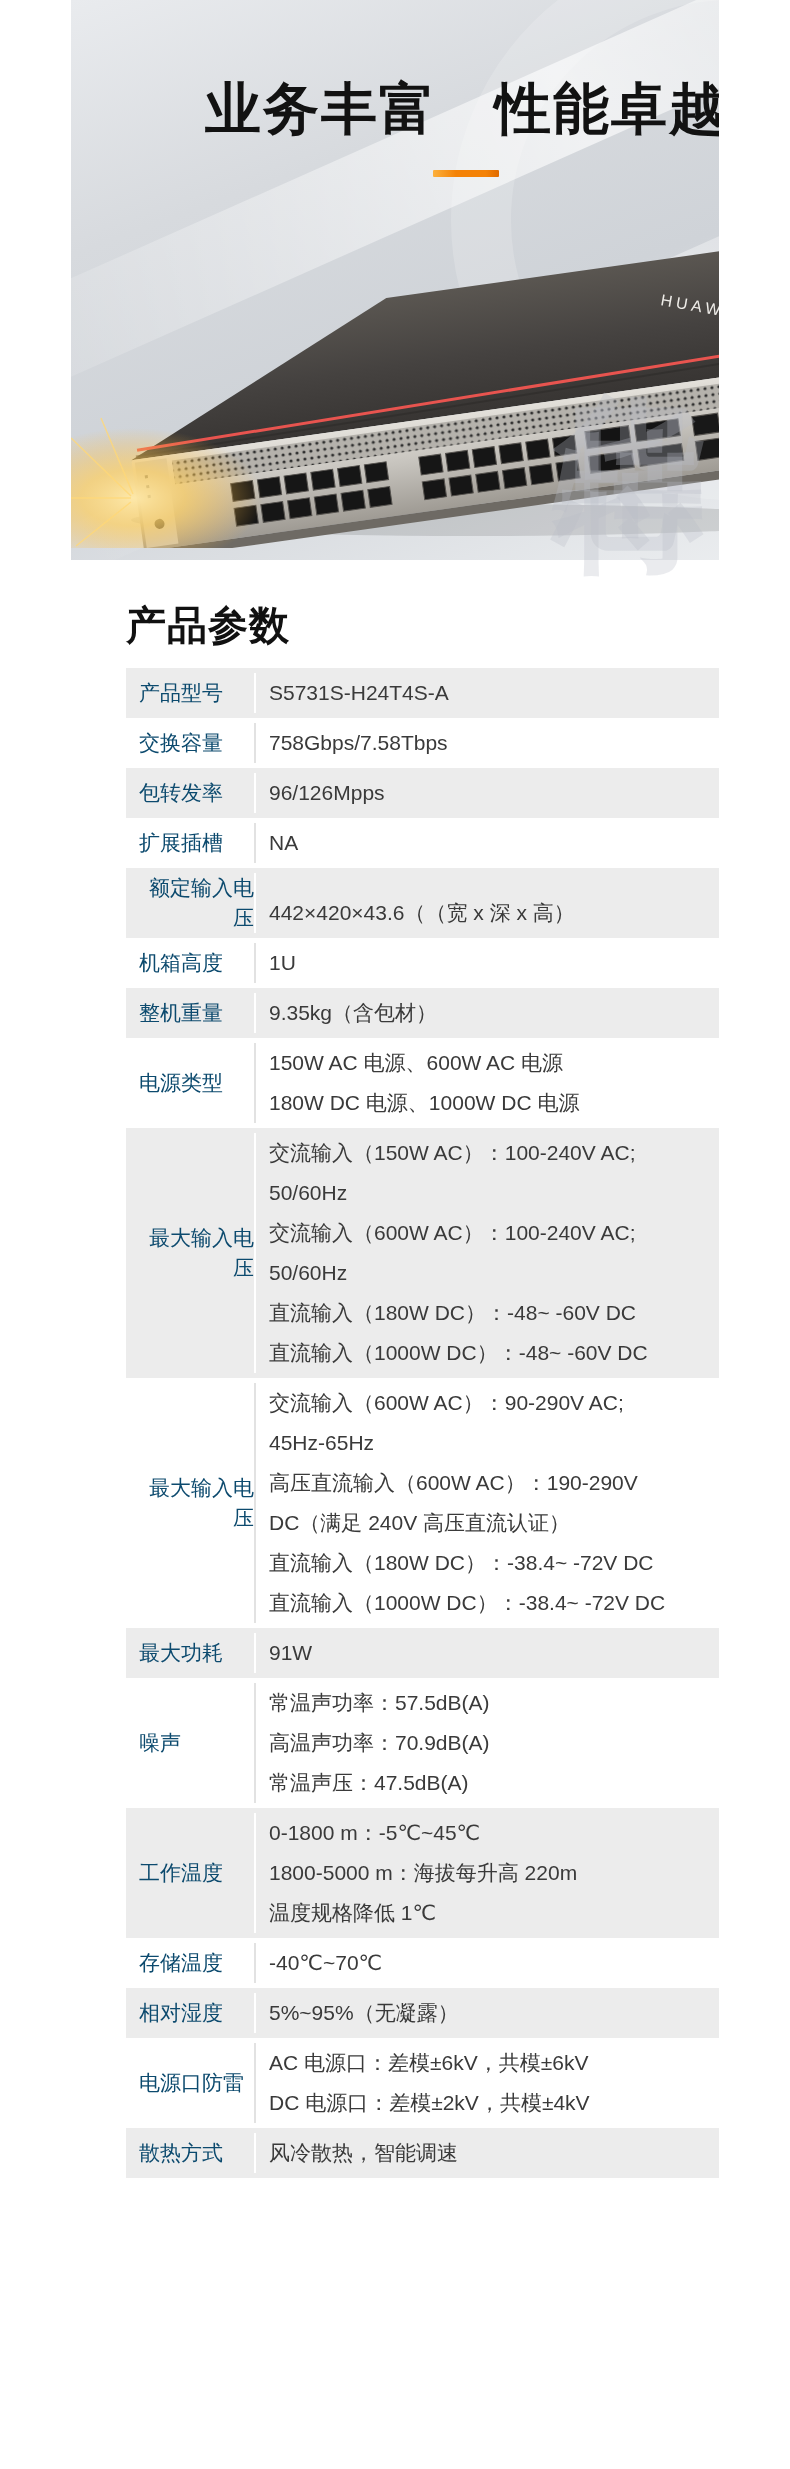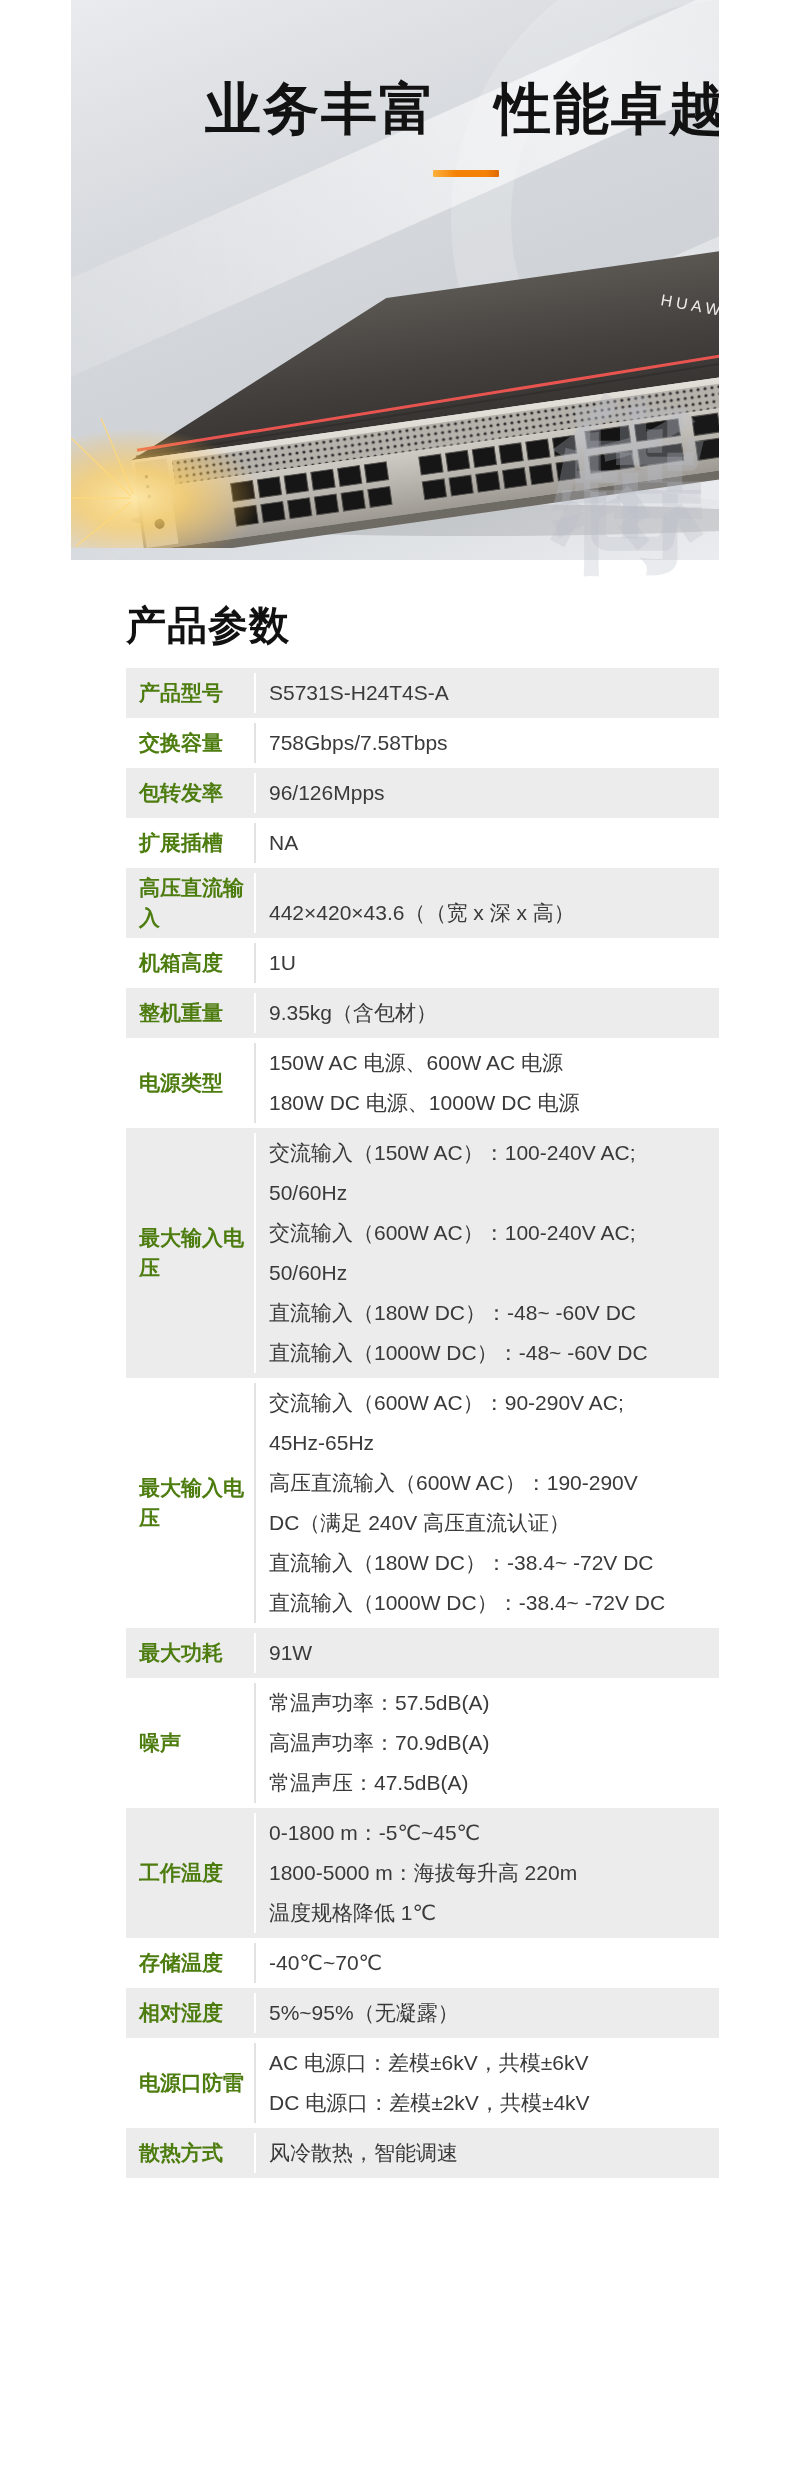--- a/index.html
+++ b/index.html
@@ -28,21 +28,21 @@
   .product-image { position:absolute; left:0; top:118px; width:790px; height:430px; }
 
   
   .spec-section { position:relative; padding:38px 55px 0 55px; }
   .section-heading { font-size:40px; font-weight:bold; color:#111111; letter-spacing:1px; margin-bottom:15px; }
 
   .spec-table { width:680px; }
   .spec-row { display:flex; align-items:stretch; padding:5px 0; background:#ffffff; }
   .spec-row:nth-child(odd) { background:#ececec; }
   .cell-label { width:130px; flex:0 0 130px; display:flex; align-items:center; padding-left:13px;
-                font-size:21px; font-weight:bold; color:#4d7c0f; border-right:2px solid #e2e2e2; line-height:30px; }
+                font-size:21px; font-weight:normal; color:#0c4a6e; border-right:2px solid #e2e2e2; line-height:30px;text-align:right; }
   .spec-row:nth-child(odd) .cell-label { border-right-color:#ffffff; }
   .cell-value { flex:1; padding-left:13px; display:flex; flex-direction:column; justify-content:flex-end; }
   .cell-value .line { font-size:21px; color:#3a3a3a; line-height:40px; white-space:nowrap; }
 </style>
 </head>
 <body>
 
 <div class="page">
 
   <div class="hero">
@@ -181,21 +181,21 @@
 
 
   <div class="spec-row">
     <div class="cell-label">扩展插槽</div>
     <div class="cell-value">
             <div class="line">NA</div>
           </div>
   </div>
 
   <div class="spec-row">
-    <div class="cell-label">高压直流输入</div>
+    <div class="cell-label">额定输入电压</div>
     <div class="cell-value">
             <div class="line">442×420×43.6（（宽 x 深 x 高）</div>
           </div>
   </div>
 
   <div class="spec-row">
     <div class="cell-label">机箱高度</div>
     <div class="cell-value">
             <div class="line">1U</div>
           </div>

